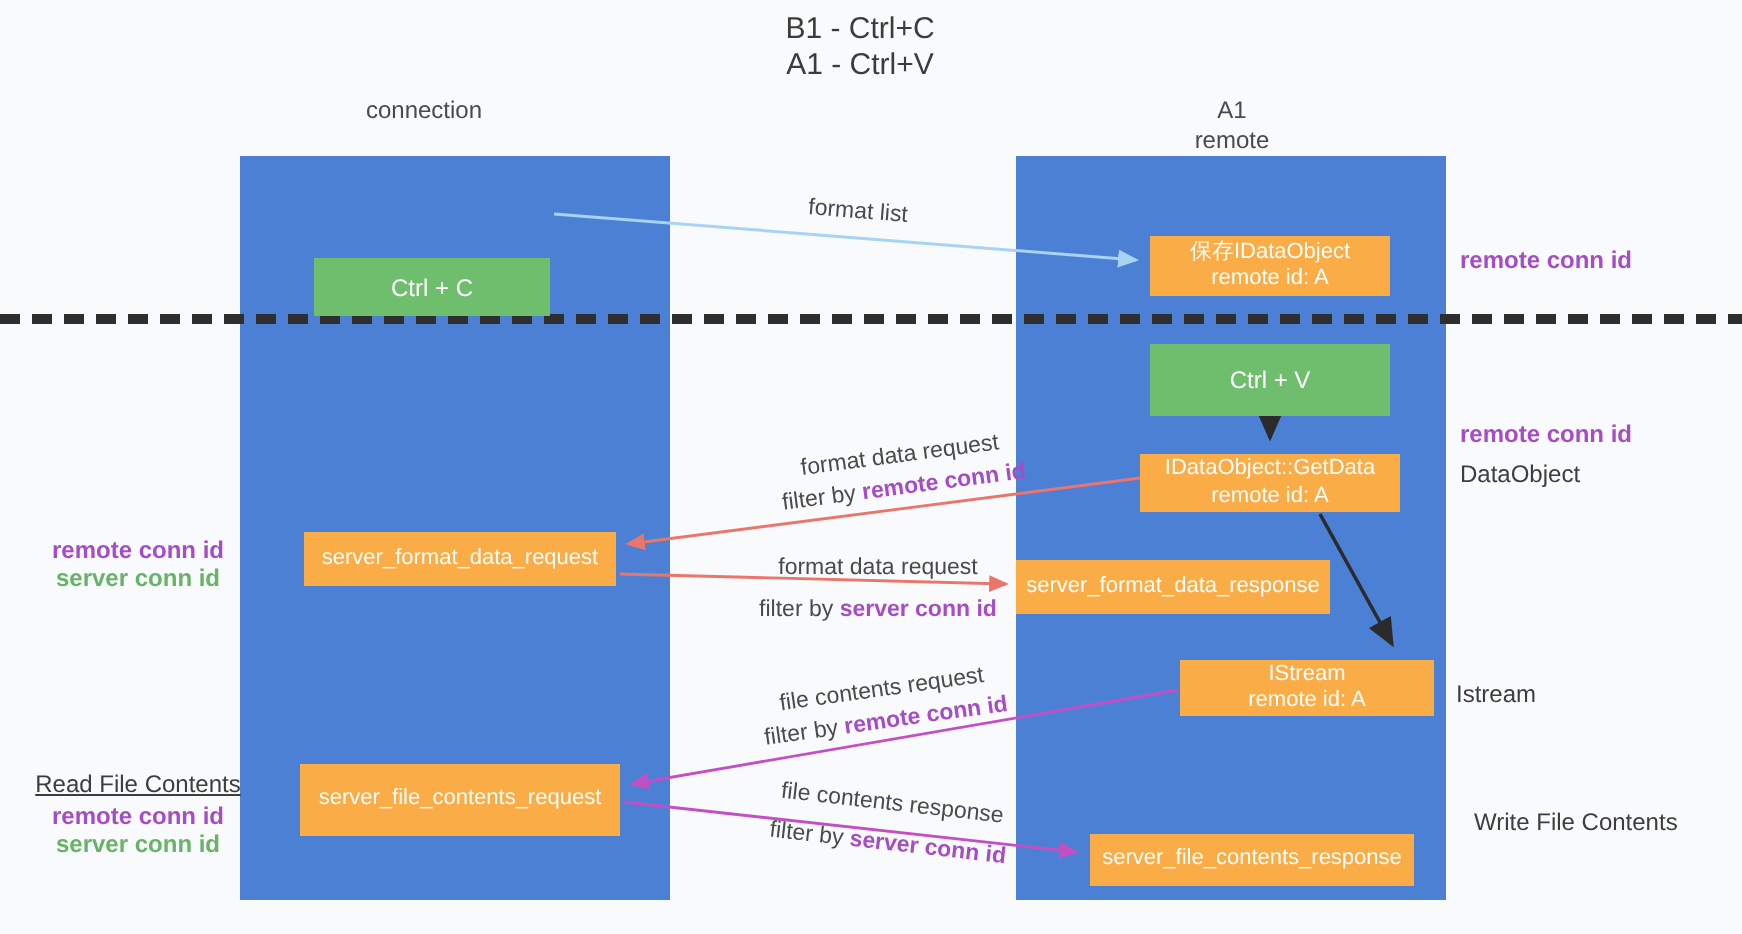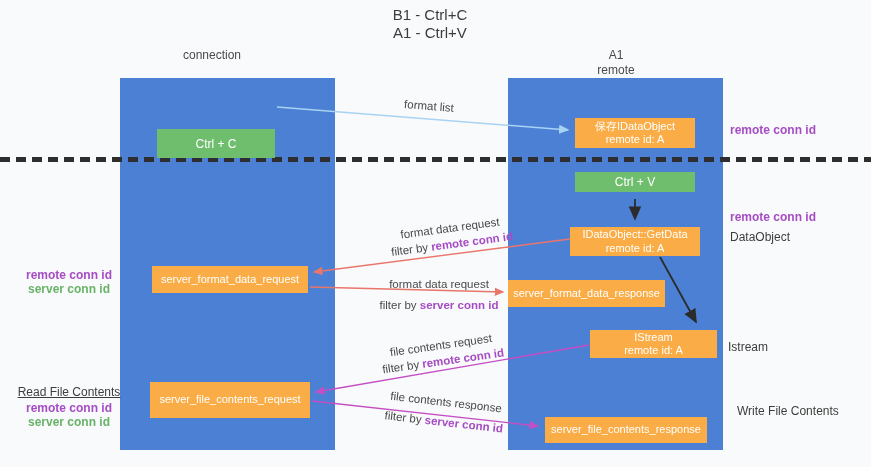--- a/index.html
+++ b/index.html
@@ -28,21 +28,21 @@
   
   #arrows { position:absolute; left:0; top:0; width:871px; height:467px; z-index:2; pointer-events:none; }
 
   
   .node { position:absolute; z-index:3; display:flex; flex-direction:column; align-items:center;
     justify-content:center; color:#ffffff; text-align:center; }
   .green { background:#6fbe6e; font-size:12px; }
   .orange { background:#faac46; font-size:11px; line-height:13.5px; }
   #box-ctrl-c   { left:157px; top:95px;  width:118px; height:29px;margin-top:34px; }
   #box-save-obj { left:575px; top:118px; width:120px; height:30px; }
-  #box-ctrl-v   { left:575px; top:172px; width:120px; height:20px; }
+  #box-ctrl-v   { left:575px; top:172px; width:120px; height:36px; }
   #box-getdata  { left:570px; top:227px; width:130px; height:29px; }
   #box-sfd-req  { left:152px; top:266px; width:156px; height:27px; }
   #box-sfd-resp { left:508px; top:280px; width:157px; height:27px; }
   #box-istream  { left:590px; top:330px; width:127px; height:28px; }
   #box-sfc-req  { left:150px; top:382px; width:160px; height:36px; }
   #box-sfc-resp { left:545px; top:417px; width:162px; height:26px; }
 
   
   .arrow-label { position:absolute; z-index:3; text-align:center; font-size:11.5px; color:#4a4a4a; }
   #al-format-list { left:393px; top:100px; width:72px; transform:rotate(4.5deg); }

